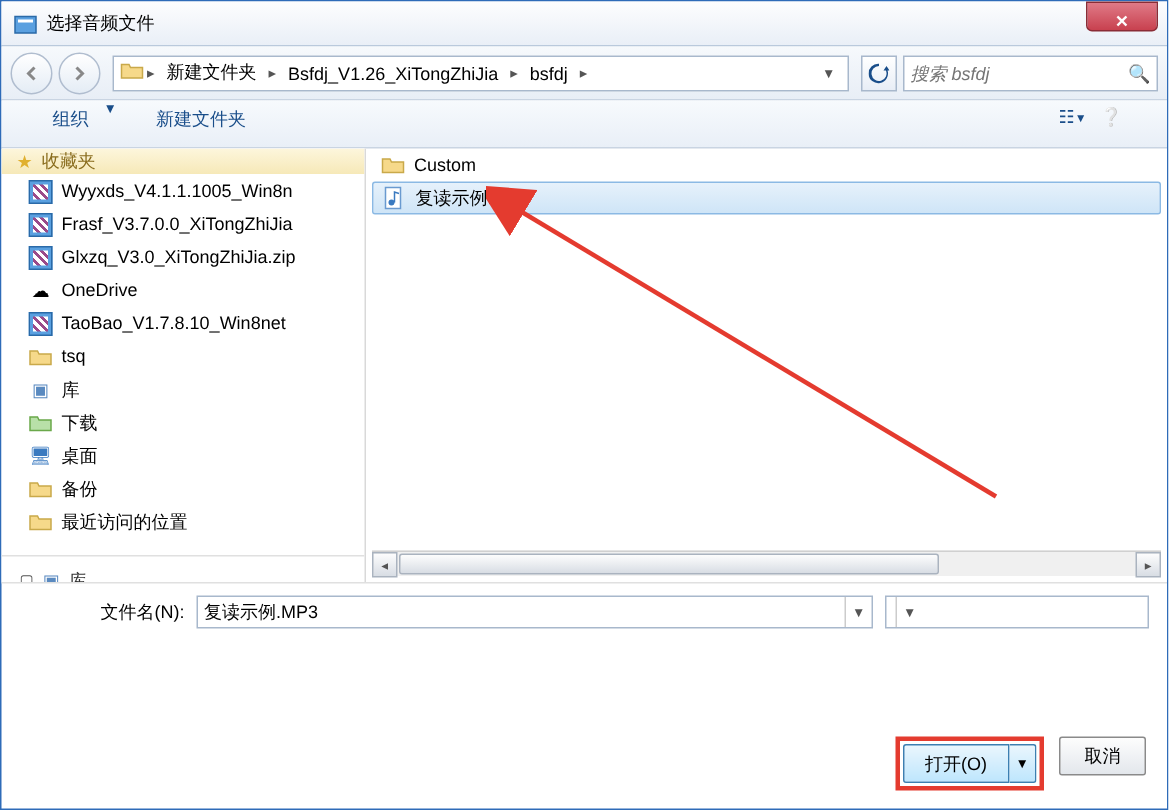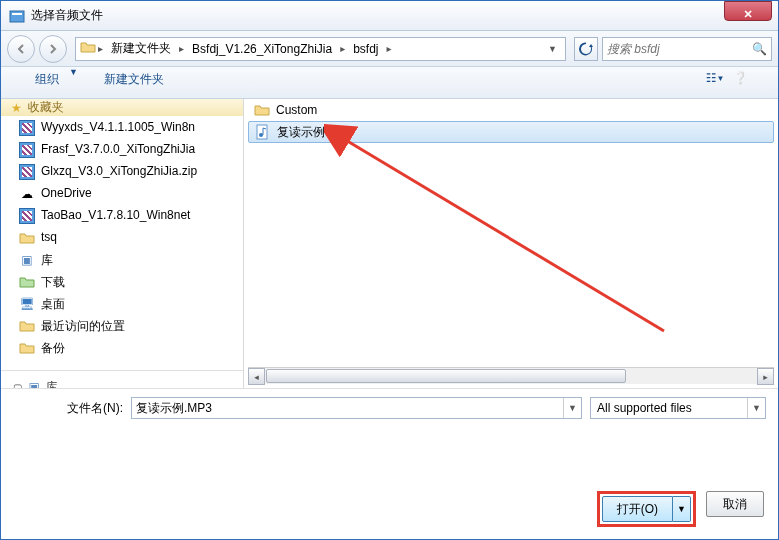--- a/index.html
+++ b/index.html
@@ -191,29 +191,29 @@
         <div class="node">
             <span class="ficon" style="color:#3a7ac0;">🖥</span>
             <span>桌面</span>
           </div>
         <div class="node">
             <span class="ficon">
               <svg viewBox="0 0 16 16">
                 <path d="M1 4h5l1 2h8v7H1z" fill="#f6d98a" stroke="#c9a94a"></path>
               </svg>
             </span>
+            <span>备份</span>
+          </div>
+        <div class="node">
+            <span class="ficon">
+              <svg viewBox="0 0 16 16">
+                <path d="M1 4h5l1 2h8v7H1z" fill="#f6d98a" stroke="#c9a94a"></path>
+              </svg>
+            </span>
             <span>最近访问的位置</span>
-          </div>
-        <div class="node">
-            <span class="ficon">
-              <svg viewBox="0 0 16 16">
-                <path d="M1 4h5l1 2h8v7H1z" fill="#f6d98a" stroke="#c9a94a"></path>
-              </svg>
-            </span>
-            <span>备份</span>
           </div>
       </div>
       <div class="sep-line"></div>
       <div class="tree" style="padding-left:6px;">
         <div class="group-hdr">
           <span style="font-size:10px;color:#555;">▢</span>
           <span class="ficon" style="color:#5a8ac0;">▣</span>
           <span>库</span>
         </div>
         <div class="sub">
@@ -263,21 +263,20 @@
   </div>
 
   <div class="footer">
     <div class="row1">
       <span class="lbl">文件名(N):</span>
       <div class="filename-combo">
         <input value="复读示例.MP3" style="">
         <div class="dd">▼</div>
       </div>
       <div class="filter-combo">
-        <span>All supported files</span>
         <div class="dd">▼</div>
       </div>
     </div>
     <div class="row2">
       <div class="open-wrap">
         <div class="open-btn">
             <span>打开(O)</span>
           </div>
         <div class="open-dd">▼</div>
       </div>

